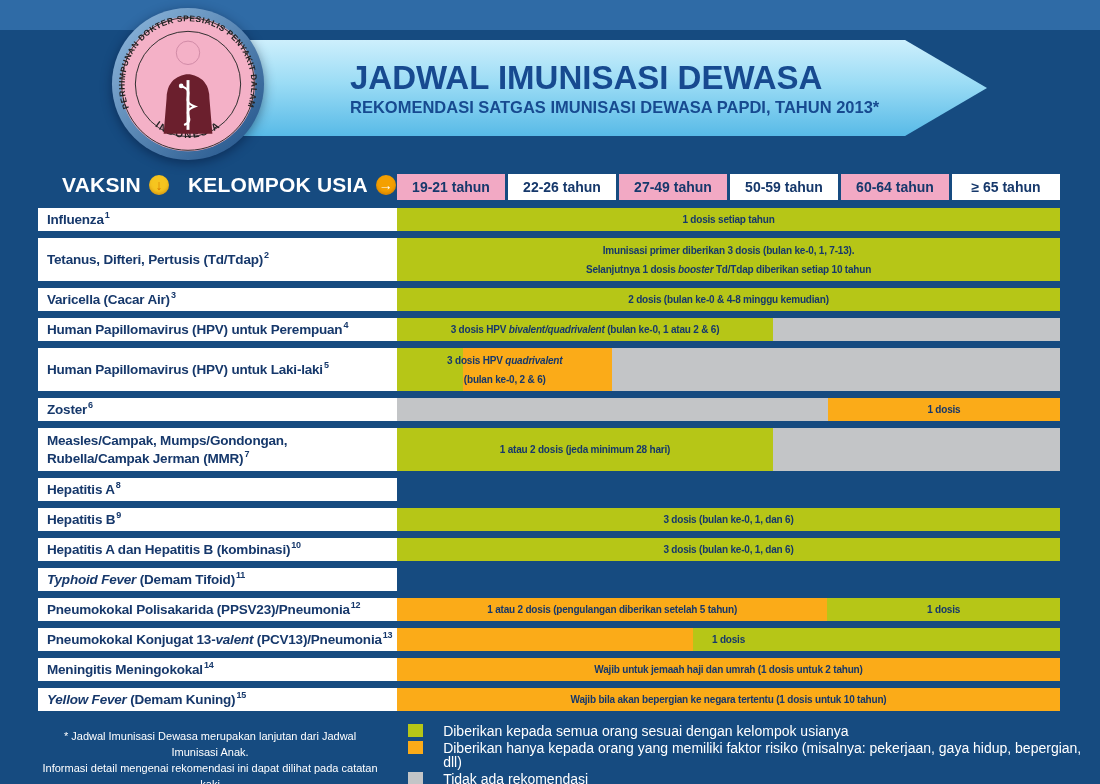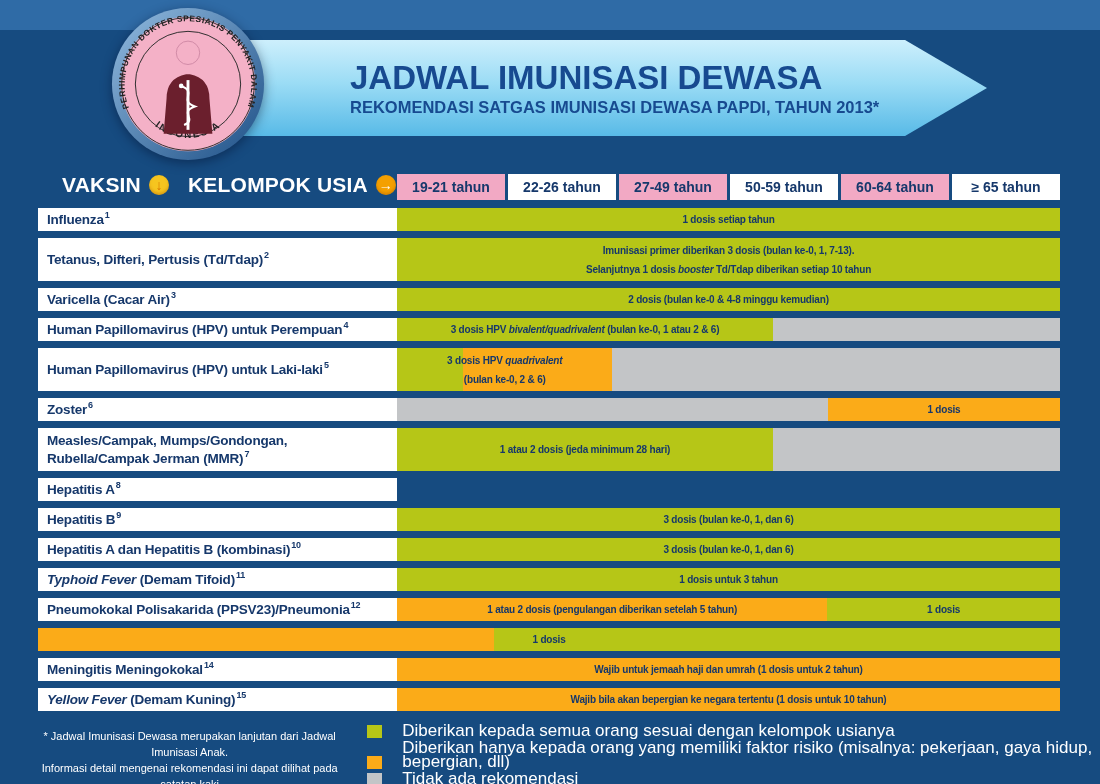--- a/index.html
+++ b/index.html
@@ -47,21 +47,21 @@
        color:var(--navy_text,#16386b);font-weight:bold;font-size:10px;letter-spacing:-.2px;
        text-align:center;line-height:19px;white-space:nowrap;}
   sup{font-size:9px;line-height:0;vertical-align:super;margin-left:1px;}
   .it{font-style:italic;}
 
   
   .footer{position:absolute;top:720px;left:0;width:1100px;display:flex;align-items:flex-start;}
   .notes{width:392px;box-sizing:border-box;padding:8px 10px 0 40px;color:#fff;font-size:11px;
          line-height:16px;text-align:center;}
   .legend{margin-left:18px;padding-top:4px;display:flex;flex-direction:column;gap:3px;}
-  .legend-item{display:flex;align-items:flex-end;gap:20px;color:#fff;font-size:17px;line-height:14px;}
+  .legend-item{display:flex;align-items:flex-start;gap:20px;color:#fff;font-size:14px;line-height:14px;}
   .legend-swatch{width:15px;height:13px;flex:0 0 15px;}
   .sw-green{background:var(--green,#b6c617);}
   .sw-orange{background:var(--orange,#fbab18);}
   .sw-gray{background:var(--gray,#c3c5c7);}
 </style>
 </head>
 <body>
 
 <div class="poster">
   <div class="top-band"></div>
@@ -227,43 +227,40 @@
           <div class="seg seg-green" style="width: 100%;"></div>
           <div class="ovl" style="left: 0%; width: 100%;">
             <div class="ovl-line"><span>3 dosis (bulan ke-0, 1, dan 6)</span></div>
           </div>
         </div>
       </div>
       <div class="vrow">
         <div class="vlabel">
           <span><span class="it">Typhoid Fever</span><span> (Demam Tifoid)</span><sup>11</sup></span>
         </div>
-        <div class="vbar">
-          <div class="seg seg-green" style="width: 100%;"></div>
-          <div class="ovl" style="left: 0%; width: 100%;">
-            <div class="ovl-line"><span>1 dosis untuk 3 tahun</span></div>
-          </div>
-        </div>
       </div>
       <div class="vrow">
         <div class="vlabel">
           <span><span>Pneumokokal Polisakarida (PPSV23)/Pneumonia</span><sup>12</sup></span>
         </div>
         <div class="vbar">
           <div class="seg seg-orange" style="width: 64.9%;"></div>
           <div class="seg seg-green" style="width: 35.1%;"></div>
           <div class="ovl" style="left: 0%; width: 64.9%;">
             <div class="ovl-line"><span>1 atau 2 dosis (pengulangan diberikan setelah 5 tahun)</span></div>
           </div>
           <div class="ovl" style="left: 64.9%; width: 35.1%;">
             <div class="ovl-line"><span>1 dosis</span></div>
           </div>
         </div>
       </div>
       <div class="vrow">
+        <div class="vlabel">
+          <span><span>Pneumokokal Konjugat 13-</span><span class="it">valent</span><span> (PCV13)/Pneumonia</span><sup>13</sup></span>
+        </div>
         <div class="vbar">
           <div class="seg seg-orange" style="width: 44.6%;"></div>
           <div class="seg seg-green" style="width: 55.4%;"></div>
           <div class="ovl" style="left: 0%; width: 100%;">
             <div class="ovl-line"><span>1 dosis</span></div>
           </div>
         </div>
       </div>
       <div class="vrow">
         <div class="vlabel">

